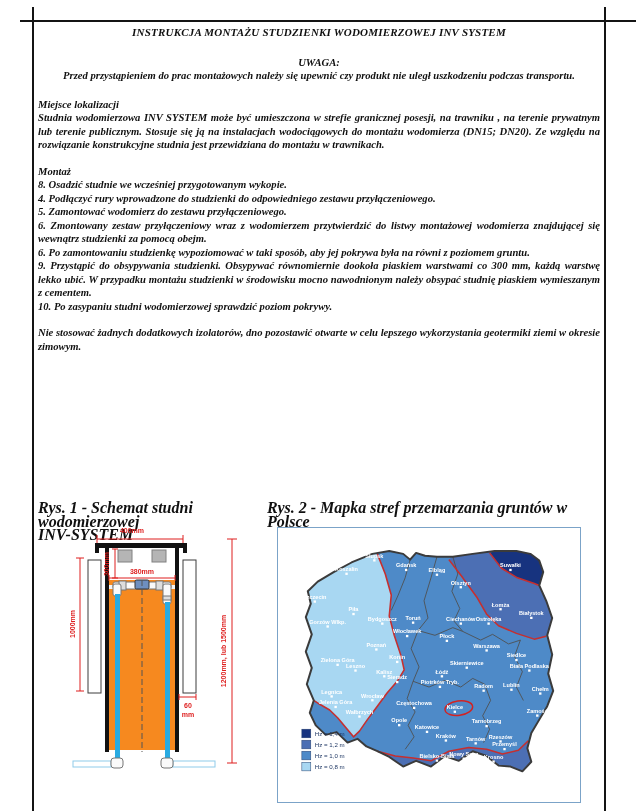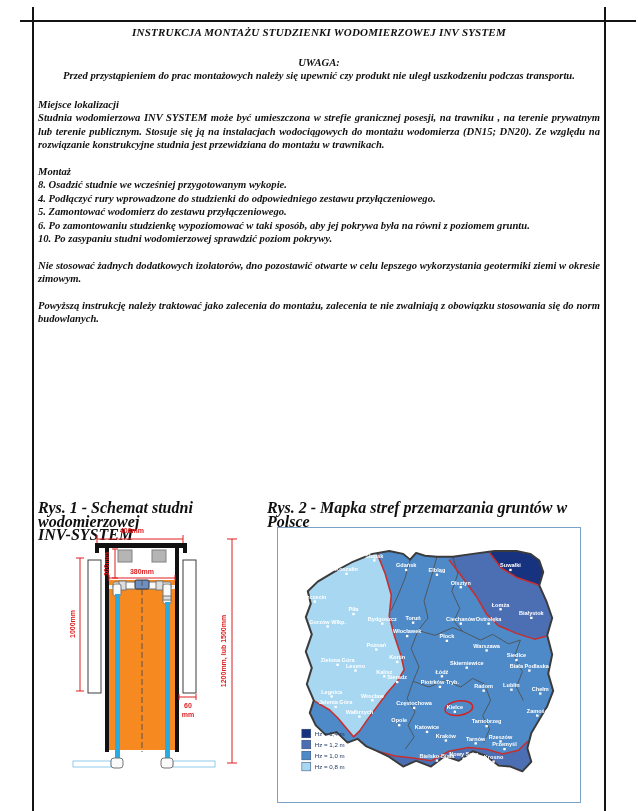--- a/index.html
+++ b/index.html
@@ -54,26 +54,27 @@
   <p class="t-center">UWAGA:</p>
   <p class="t-center">Przed przystąpieniem do prac montażowych należy się upewnić czy produkt nie uległ uszkodzeniu podczas transportu.</p>
   <div class="sp16"></div>
   <p>Miejsce lokalizacji</p>
   <p>Studnia wodomierzowa INV SYSTEM może być umieszczona w strefie granicznej posesji, na trawniku , na terenie prywatnym lub terenie publicznym. Stosuje się ją na instalacjach wodociągowych do montażu wodomierza (DN15; DN20). Ze względu na rozwiązanie konstrukcyjne studnia jest przewidziana do montażu w trawnikach.</p>
   <div class="sp13"></div>
   <p>Montaż</p>
   <p>8. Osadzić studnie we wcześniej przygotowanym wykopie.</p>
   <p>4. Podłączyć rury wprowadzone do studzienki do odpowiedniego zestawu przyłączeniowego.</p>
   <p>5. Zamontować wodomierz do zestawu przyłączeniowego.</p>
+  <p>6. Zmontowany zestaw przyłączeniowy wraz z wodomierzem przytwierdzić do listwy montażowej wodomierza znajdującej się wewnątrz studzienki za pomocą obejm.</p>
   <p>6. Po zamontowaniu studzienkę wypoziomować w taki sposób, aby jej pokrywa była na równi z poziomem gruntu.</p>
+  <p>9. Przystąpić do obsypywania studzienki. Obsypywać równomiernie dookoła piaskiem warstwami co 300 mm, każdą warstwę lekko ubić. W przypadku montażu studzienki w środowisku mocno nawodnionym należy obsypać studnię piaskiem wymieszanym z cementem.</p>
   <p>10. Po zasypaniu studni wodomierzowej sprawdzić poziom pokrywy.</p>
   <div class="sp13"></div>
   <p>Nie stosować żadnych dodatkowych izolatorów, dno pozostawić otwarte w celu lepszego wykorzystania geotermiki ziemi w okresie zimowym.</p>
   <div class="sp13"></div>
-  <p>Powyższą instrukcję należy traktować jako zalecenia do montażu, zalecenia te nie zwalniają z obowiązku stosowania się do norm budowlanych.</p>
 </div>
 
 <div class="caption" id="fig1-caption">
   <div>Rys. 1 - Schemat studni wodomierzowej</div>
   <div>INV-SYSTEM</div>
 </div>
 <div class="caption" id="fig2-caption">Rys. 2 - Mapka stref przemarzania gruntów w Polsce</div>
 
 <svg id="schematic" width="220" height="287" viewBox="0 0 220 287">
 

